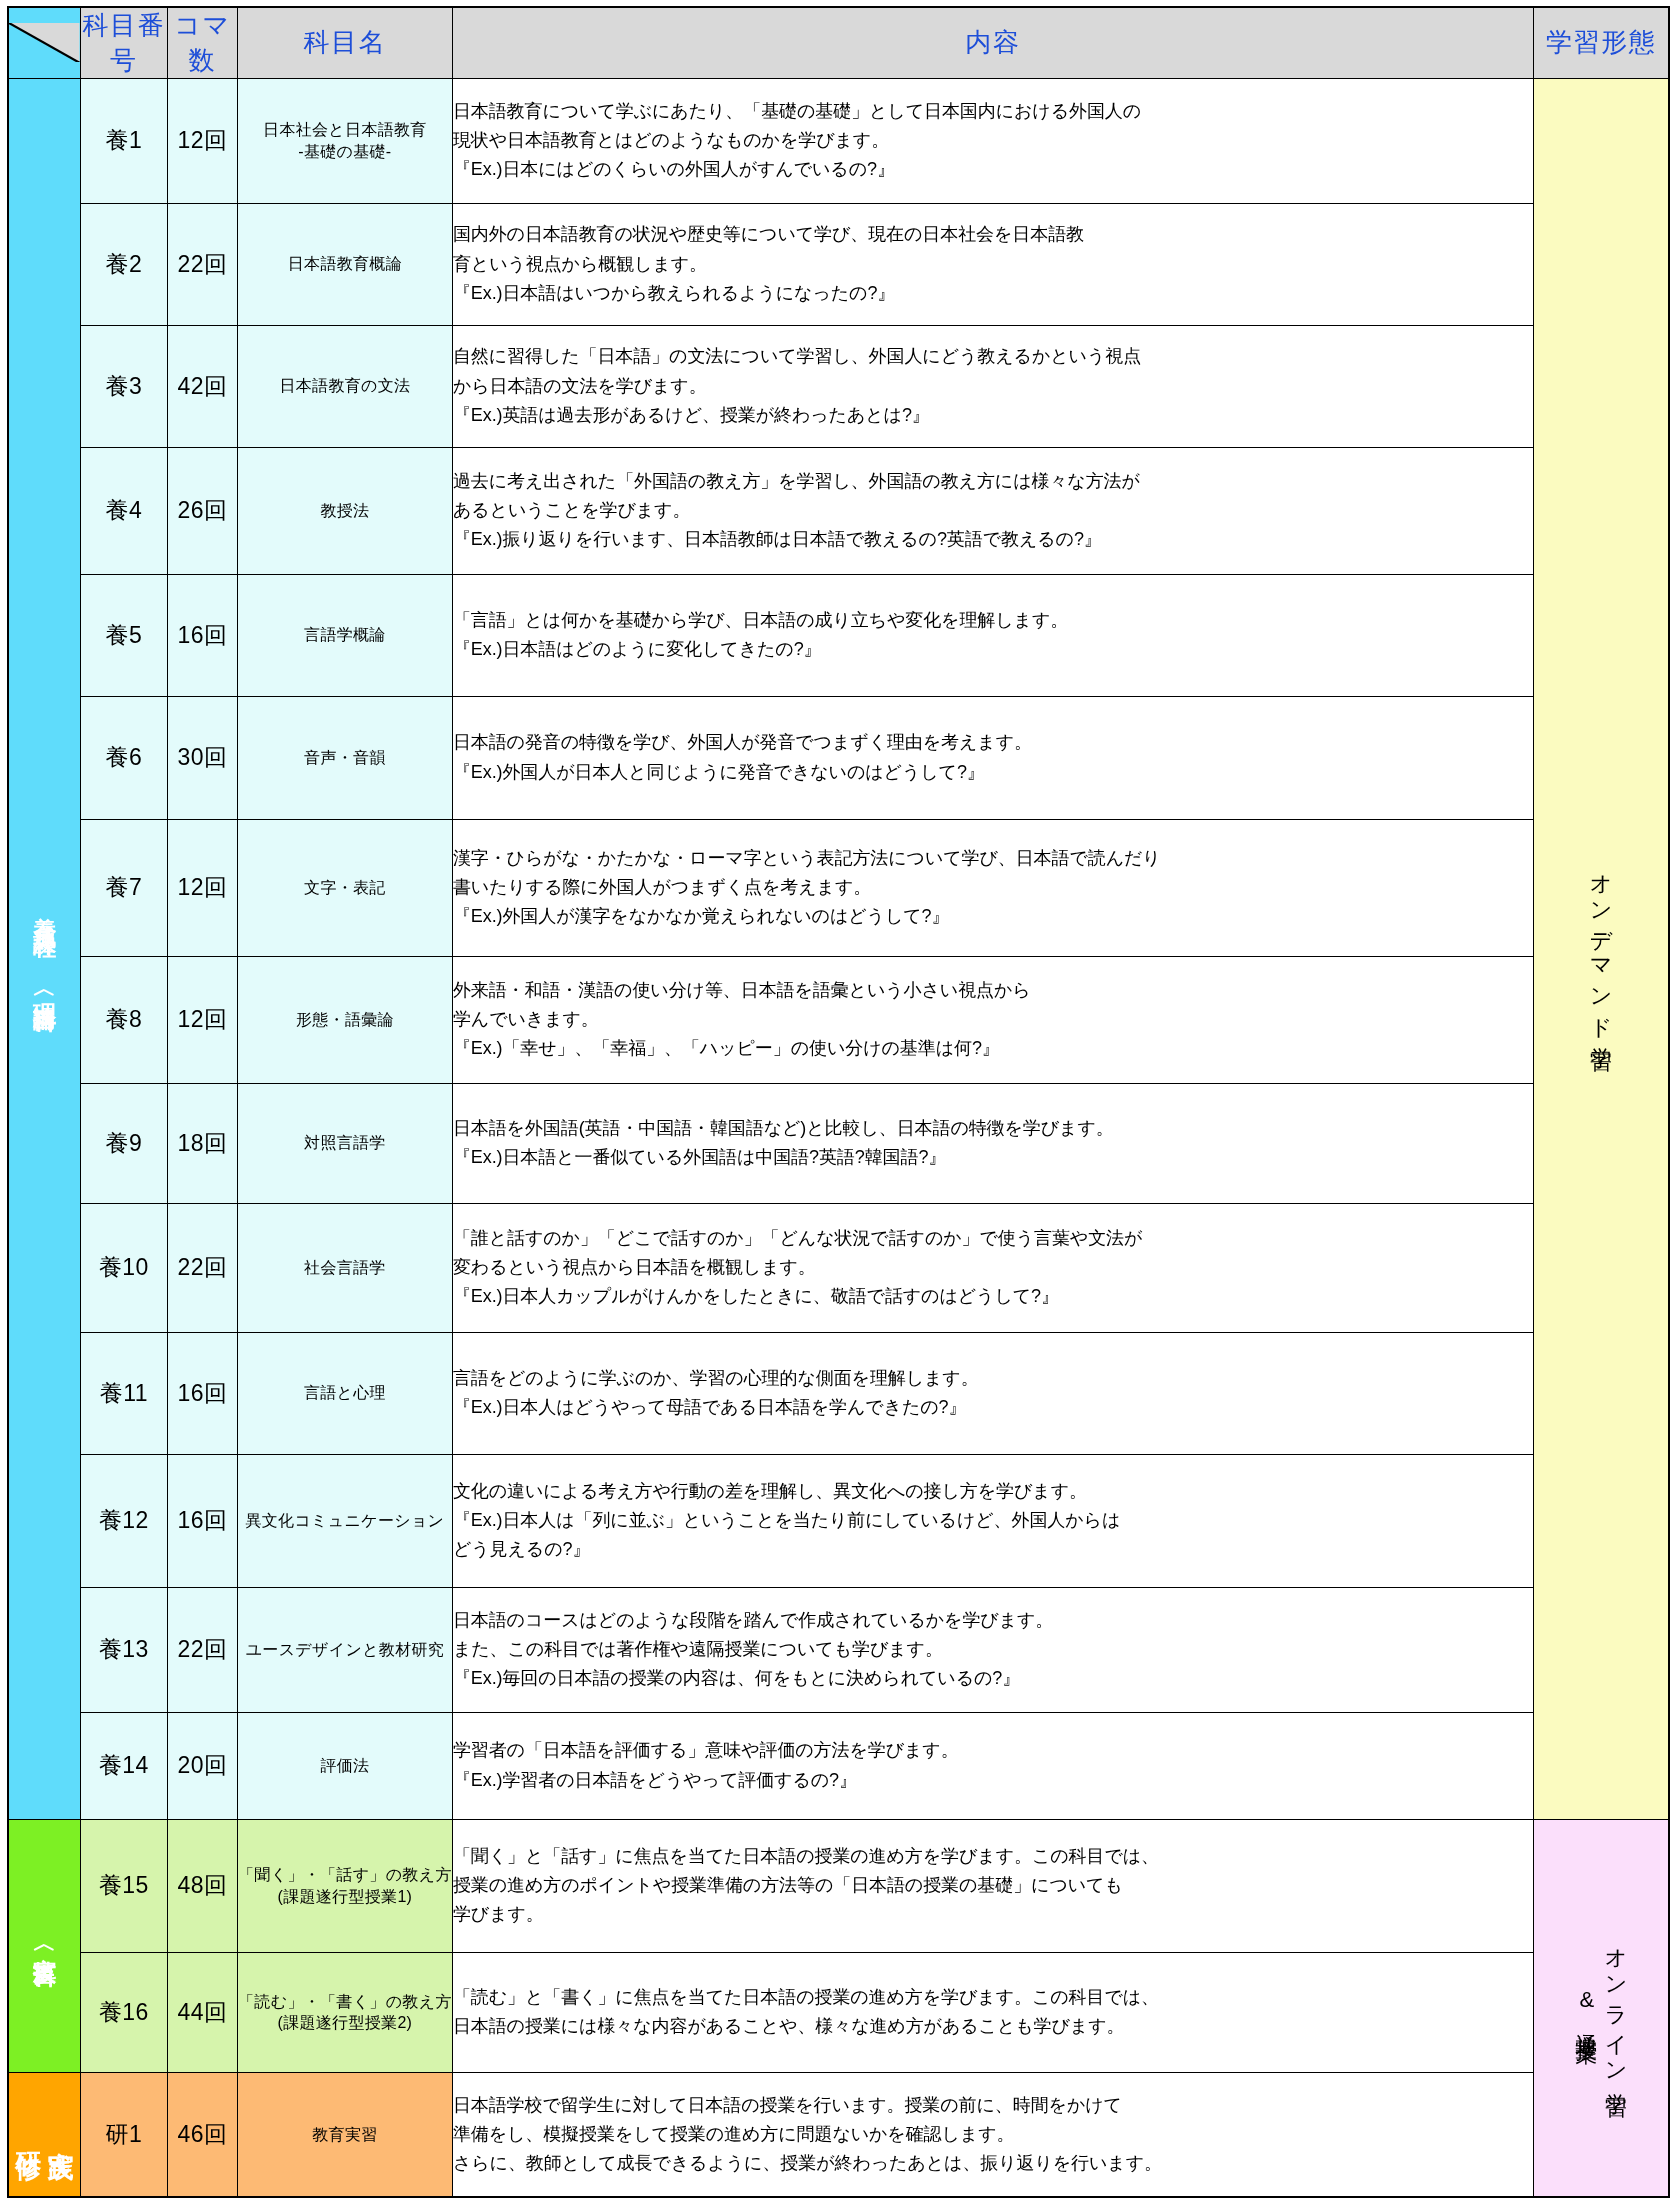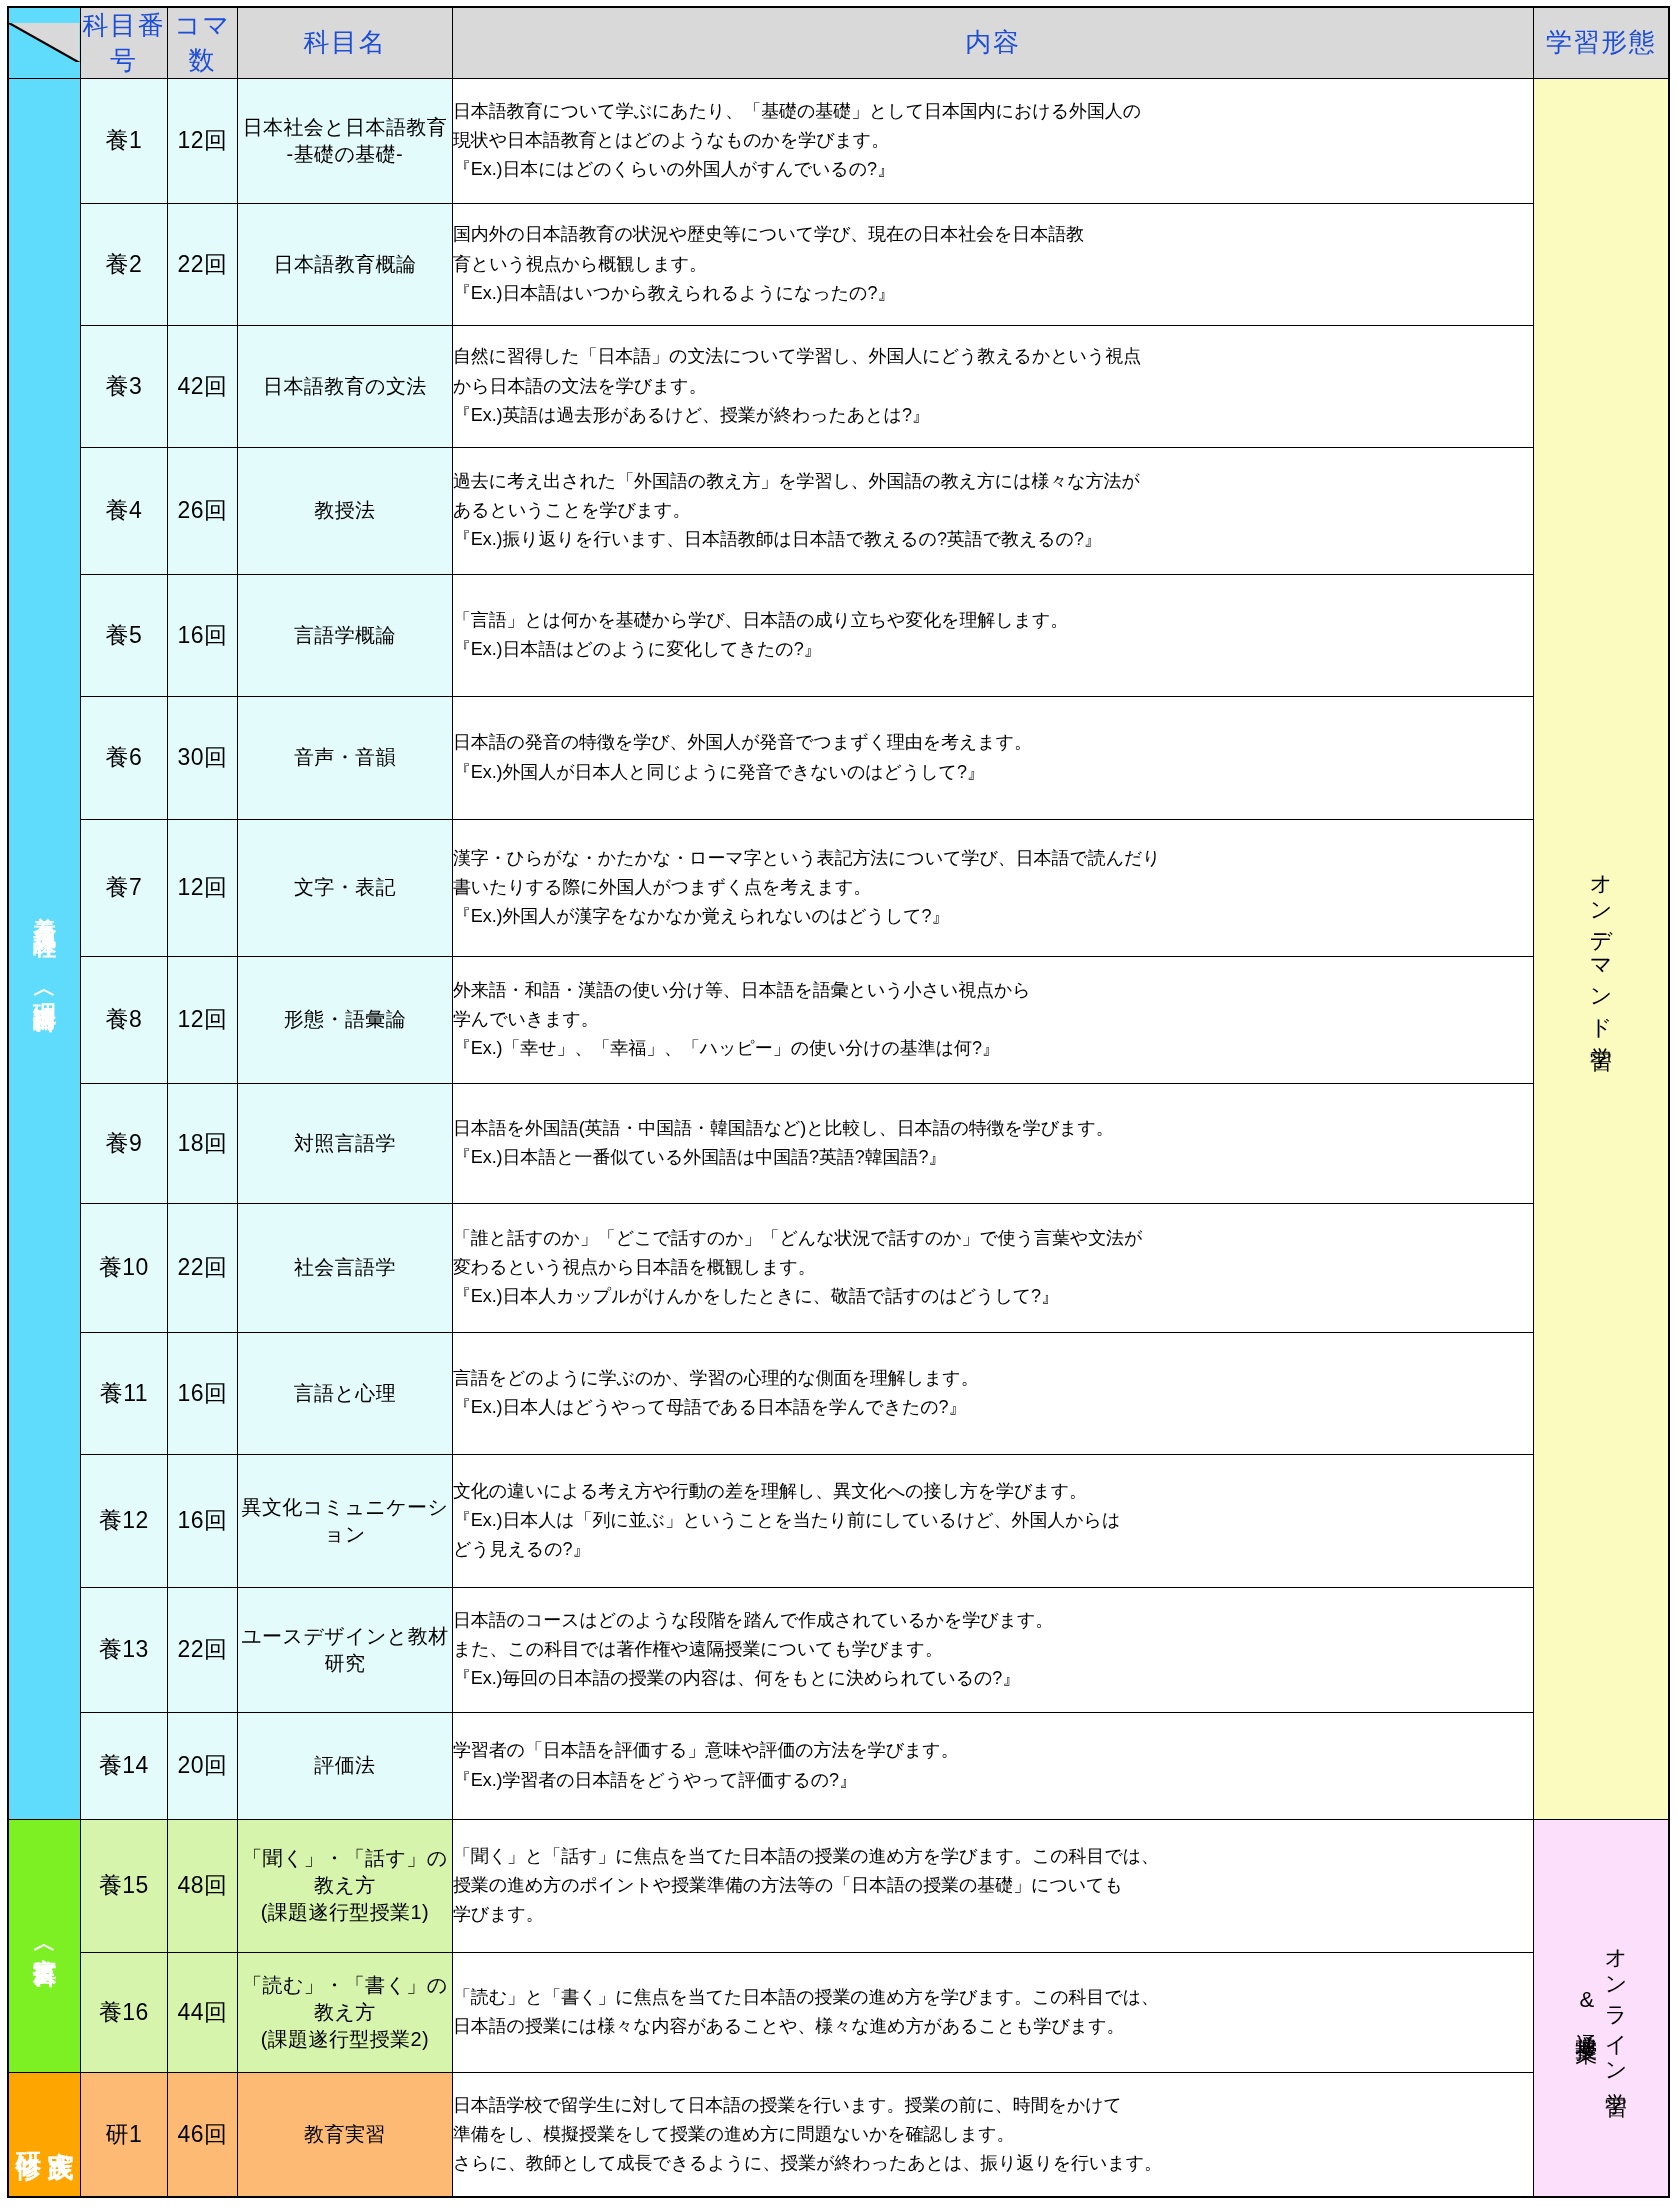--- a/index.html
+++ b/index.html
@@ -110,21 +110,21 @@
   .kenshu-wrap .vtext { font-size: 26px; letter-spacing: 0.12em; }
 
   
   td.num-cell, td.koma-cell {
     text-align: center;
     font-size: 23px;
     letter-spacing: 0.02em;
   }
   td.name-cell {
     text-align: center;
-    font-size: 20px;
+    font-size: 16px;
     line-height: 1.35;
     letter-spacing: 0.02em;
     padding: 1.9px 3.7px;
   }
   td.body-cell {
     background: #ffffff;
     text-align: left;
     font-size: 18px;
     line-height: 1.62;
     letter-spacing: -0.005em;

